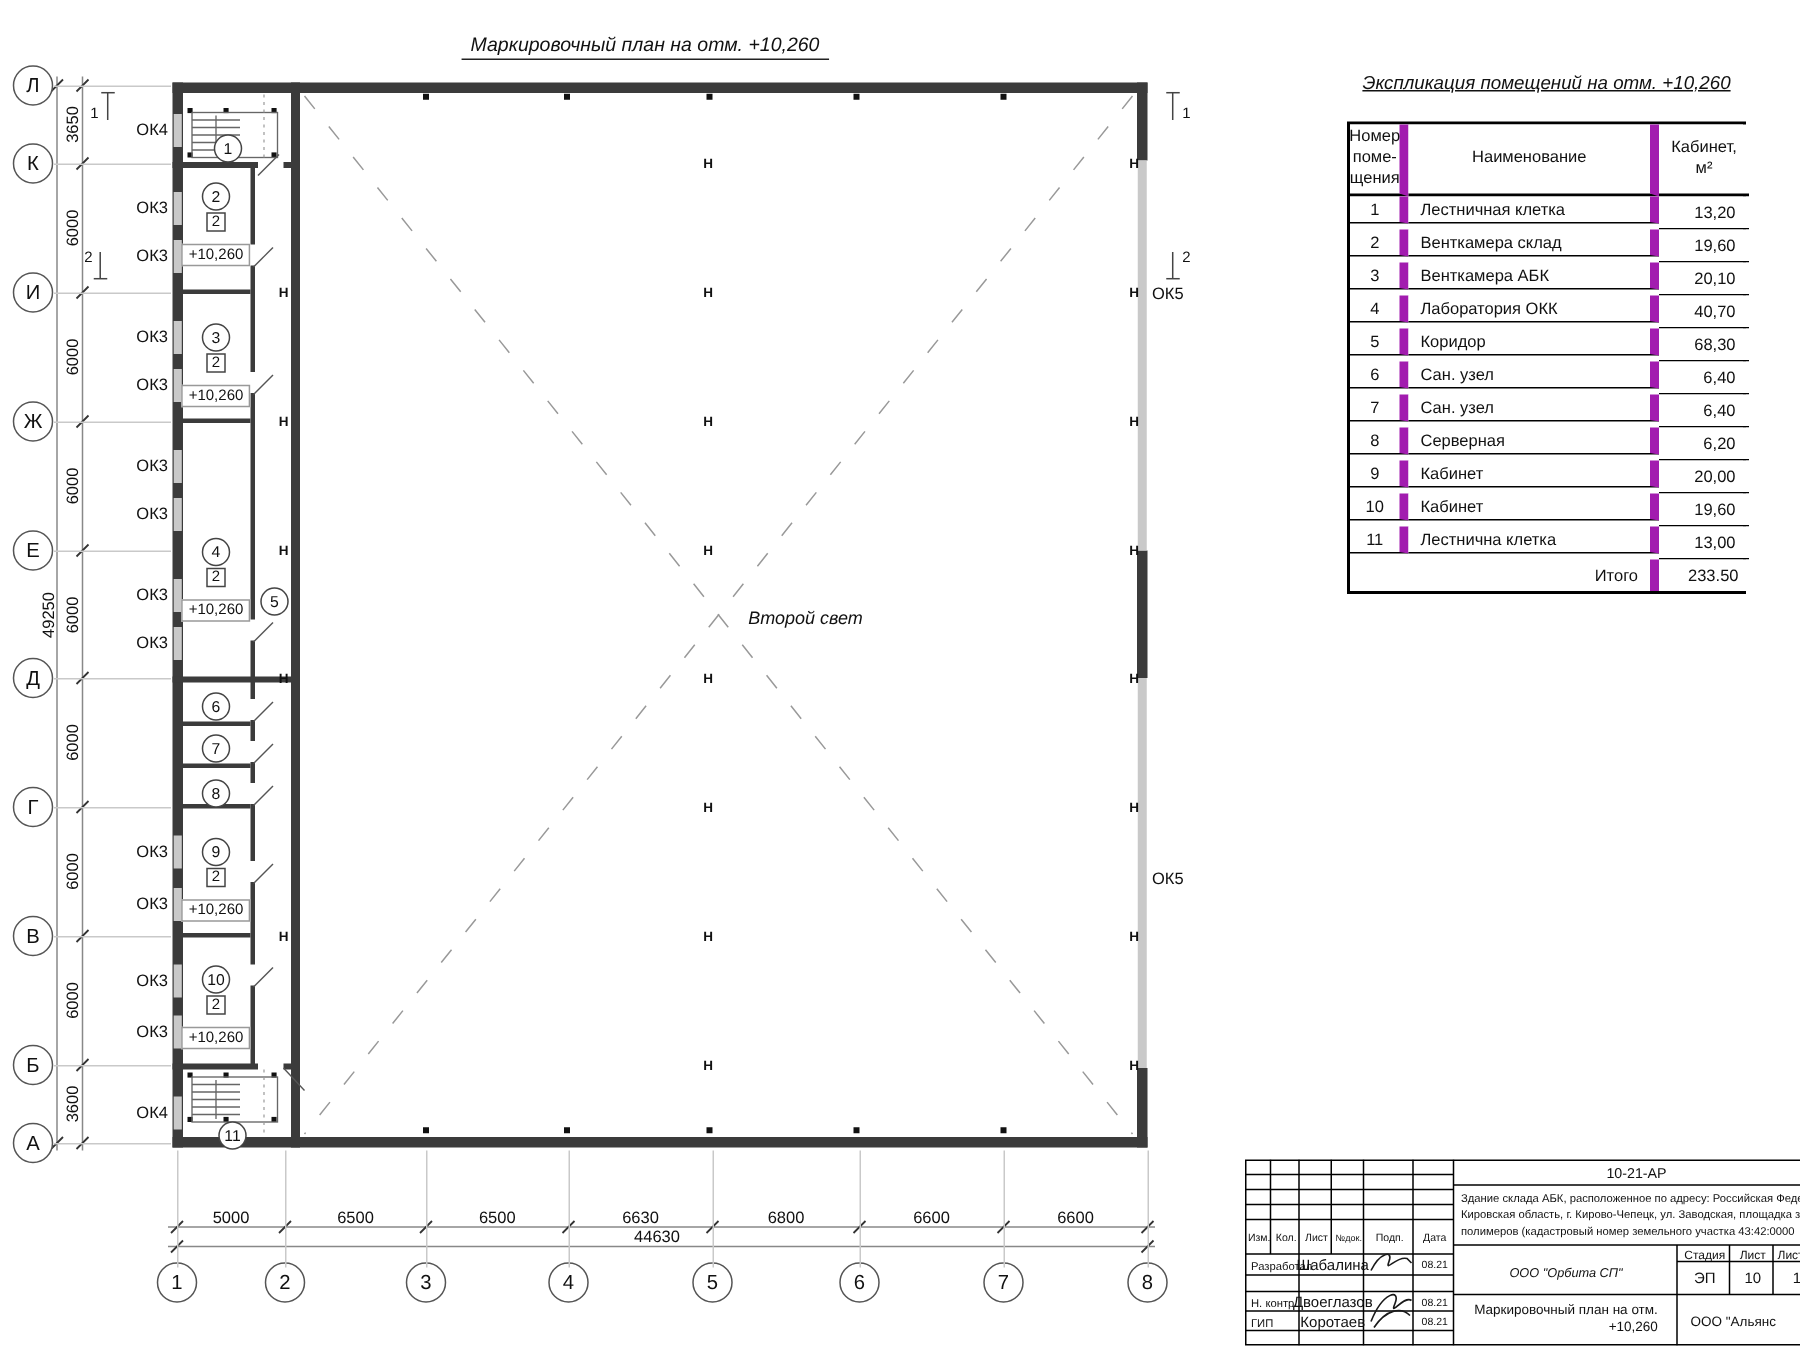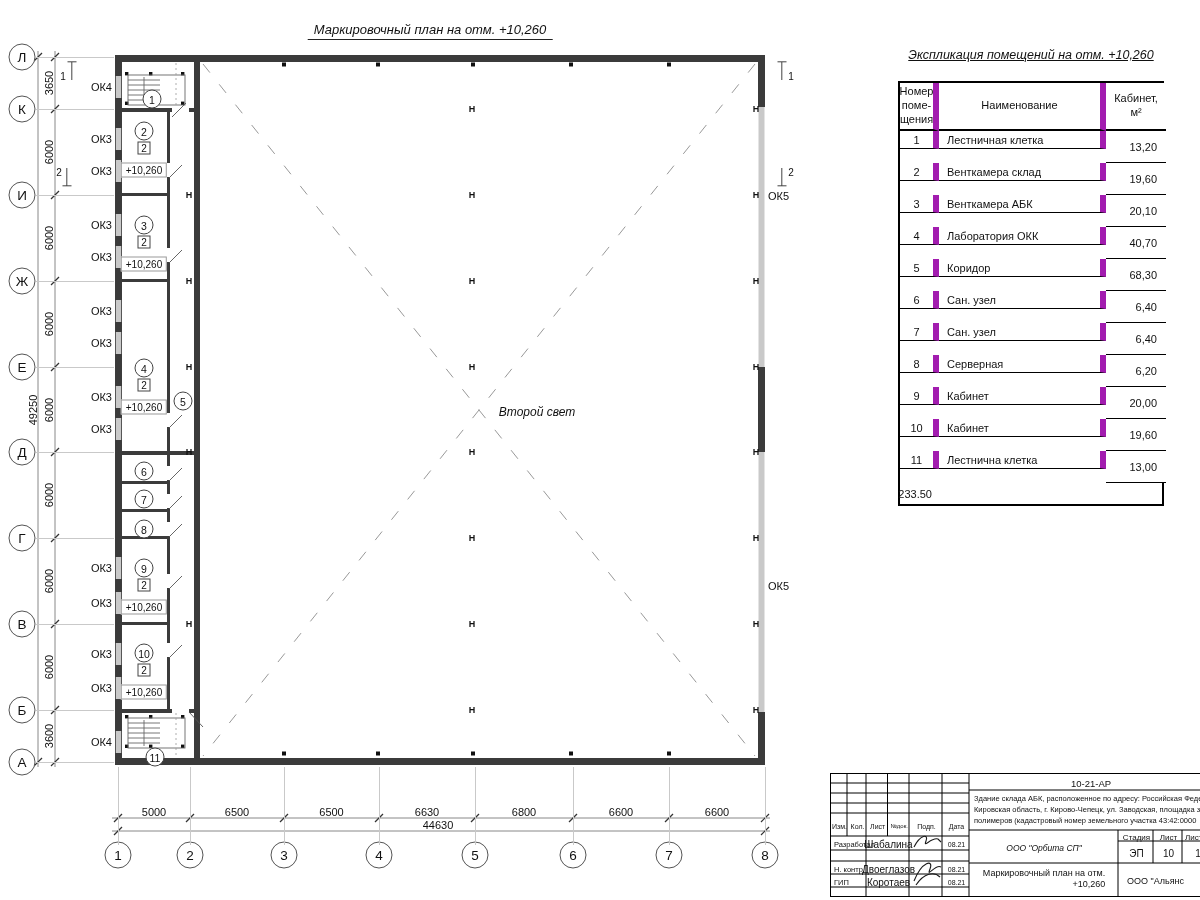--- a/index.html
+++ b/index.html
@@ -34,21 +34,21 @@
   .exp{position:absolute;left:898px;top:48px;width:266px}
   .exp-title{text-align:center;font-style:italic;font-size:12.5px;text-decoration:underline;
     margin-bottom:19px;white-space:nowrap}
   .exp-table{display:grid;grid-template-columns:39px 167px 60px;border:2px solid #000;background:#fff}
   .exp-cell{border-right:6px solid #a21caf;border-bottom:1px solid #000;font-size:11px;
     display:flex;align-items:center;justify-content:center;background:#fff}
   .exp-cell.last{border-right:none}
   .eh{height:48px;border-bottom-width:2px;white-space:pre-line;text-align:center;line-height:1.25}
   .ec-num{height:18px}
   .ec-name{height:18px;justify-content:flex-start;padding-left:8px;white-space:nowrap}
-  .ec-area{height:32px;justify-content:flex-end;padding-right:9px}
+  .ec-area{height:22px;justify-content:flex-end;padding-right:9px}
   .ec-total-label{grid-column:1/3;height:21px;justify-content:flex-end;padding-right:8px;border-bottom:none}
   .ec-total-value{height:21px;justify-content:flex-end;padding-right:7px;border-bottom:none}
   
   .tb{position:absolute;left:830px;top:773px;width:382px;height:124px;border:1.5px solid #000;background:#fff}
   .tb svg{position:absolute;left:-1px;top:-1px}
   .tbt{position:absolute;font-size:10px;transform:translate(-50%,-50%);white-space:nowrap}
   .tbtl{position:absolute;font-size:7.5px;transform:translateY(-50%);white-space:nowrap}
   .pre{white-space:pre}
 </style>
 </head>
@@ -368,20 +368,21 @@
         <div class="exp-cell ec-area last">6,20</div>
         <div class="exp-cell ec-num">9</div>
         <div class="exp-cell ec-name">Кабинет</div>
         <div class="exp-cell ec-area last">20,00</div>
         <div class="exp-cell ec-num">10</div>
         <div class="exp-cell ec-name">Кабинет</div>
         <div class="exp-cell ec-area last">19,60</div>
         <div class="exp-cell ec-num">11</div>
         <div class="exp-cell ec-name">Лестнична клетка</div>
         <div class="exp-cell ec-area last">13,00</div>
+        <div id="exp-total-label" class="exp-cell ec-total-label">Итого</div>
       <div class="exp-cell ec-total-value last">233.50</div>
     </div>
   </div>
 
   <div class="tb">
     <svg width="382" height="124" viewBox="0 0 382 124">
       <g stroke="#000" stroke-width="1">
         <line x1="36" y1="0" x2="36" y2="124"></line>
           <line x1="79" y1="0" x2="79" y2="124"></line>
         <line x1="112" y1="0" x2="112" y2="124"></line>

